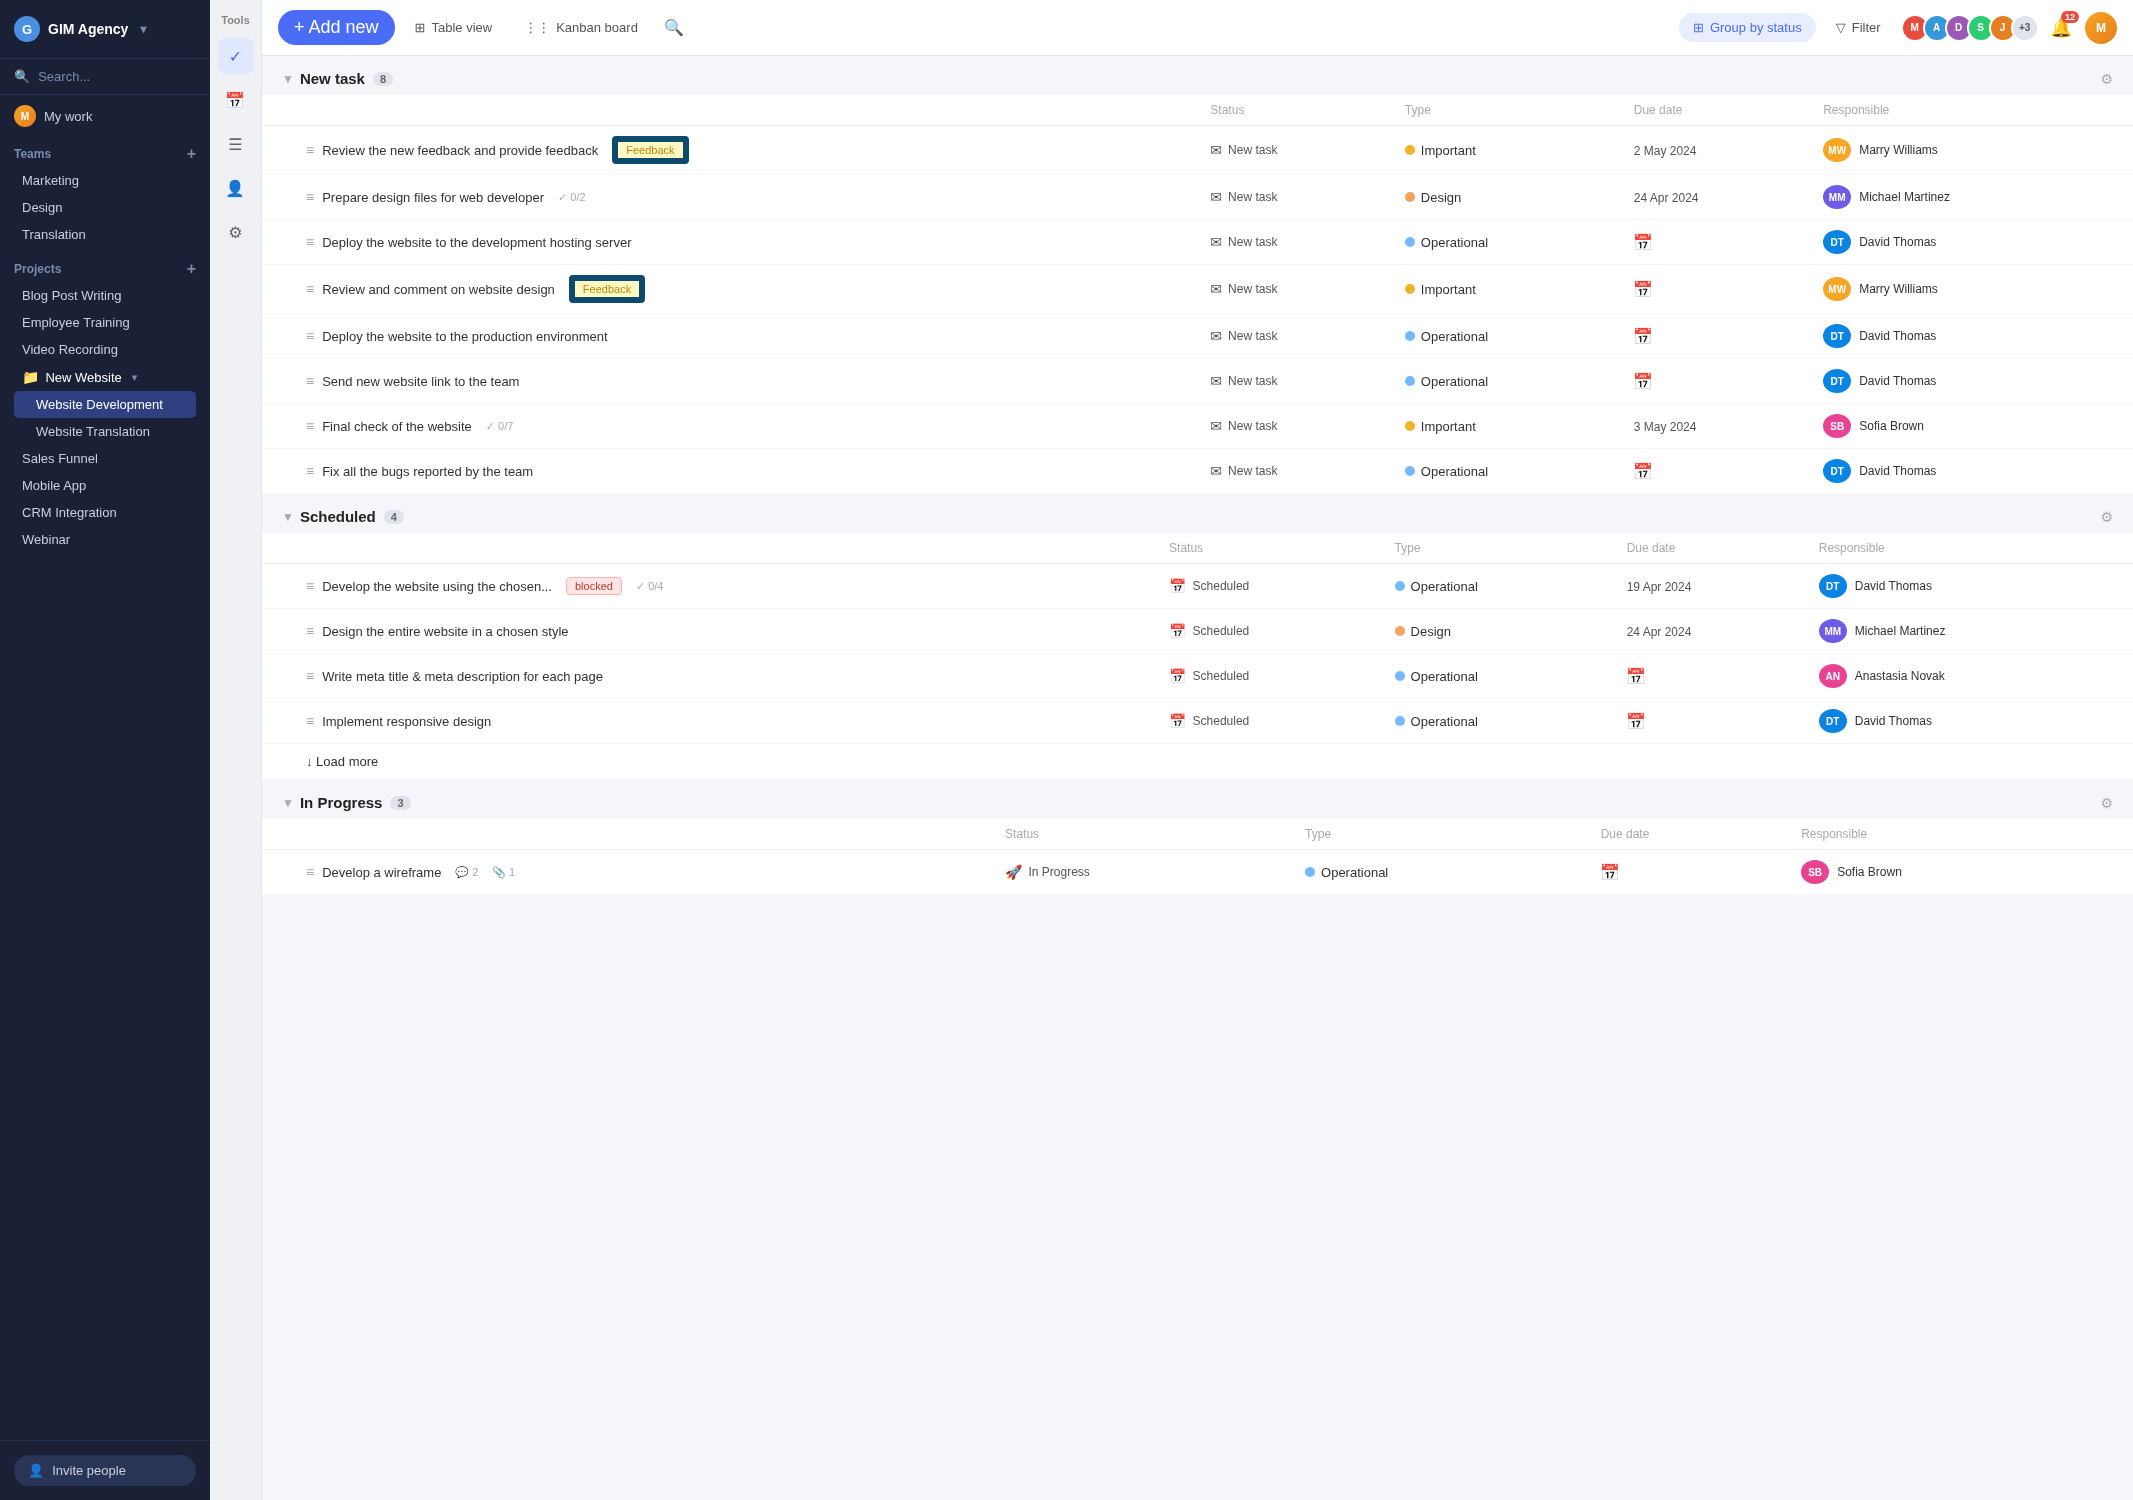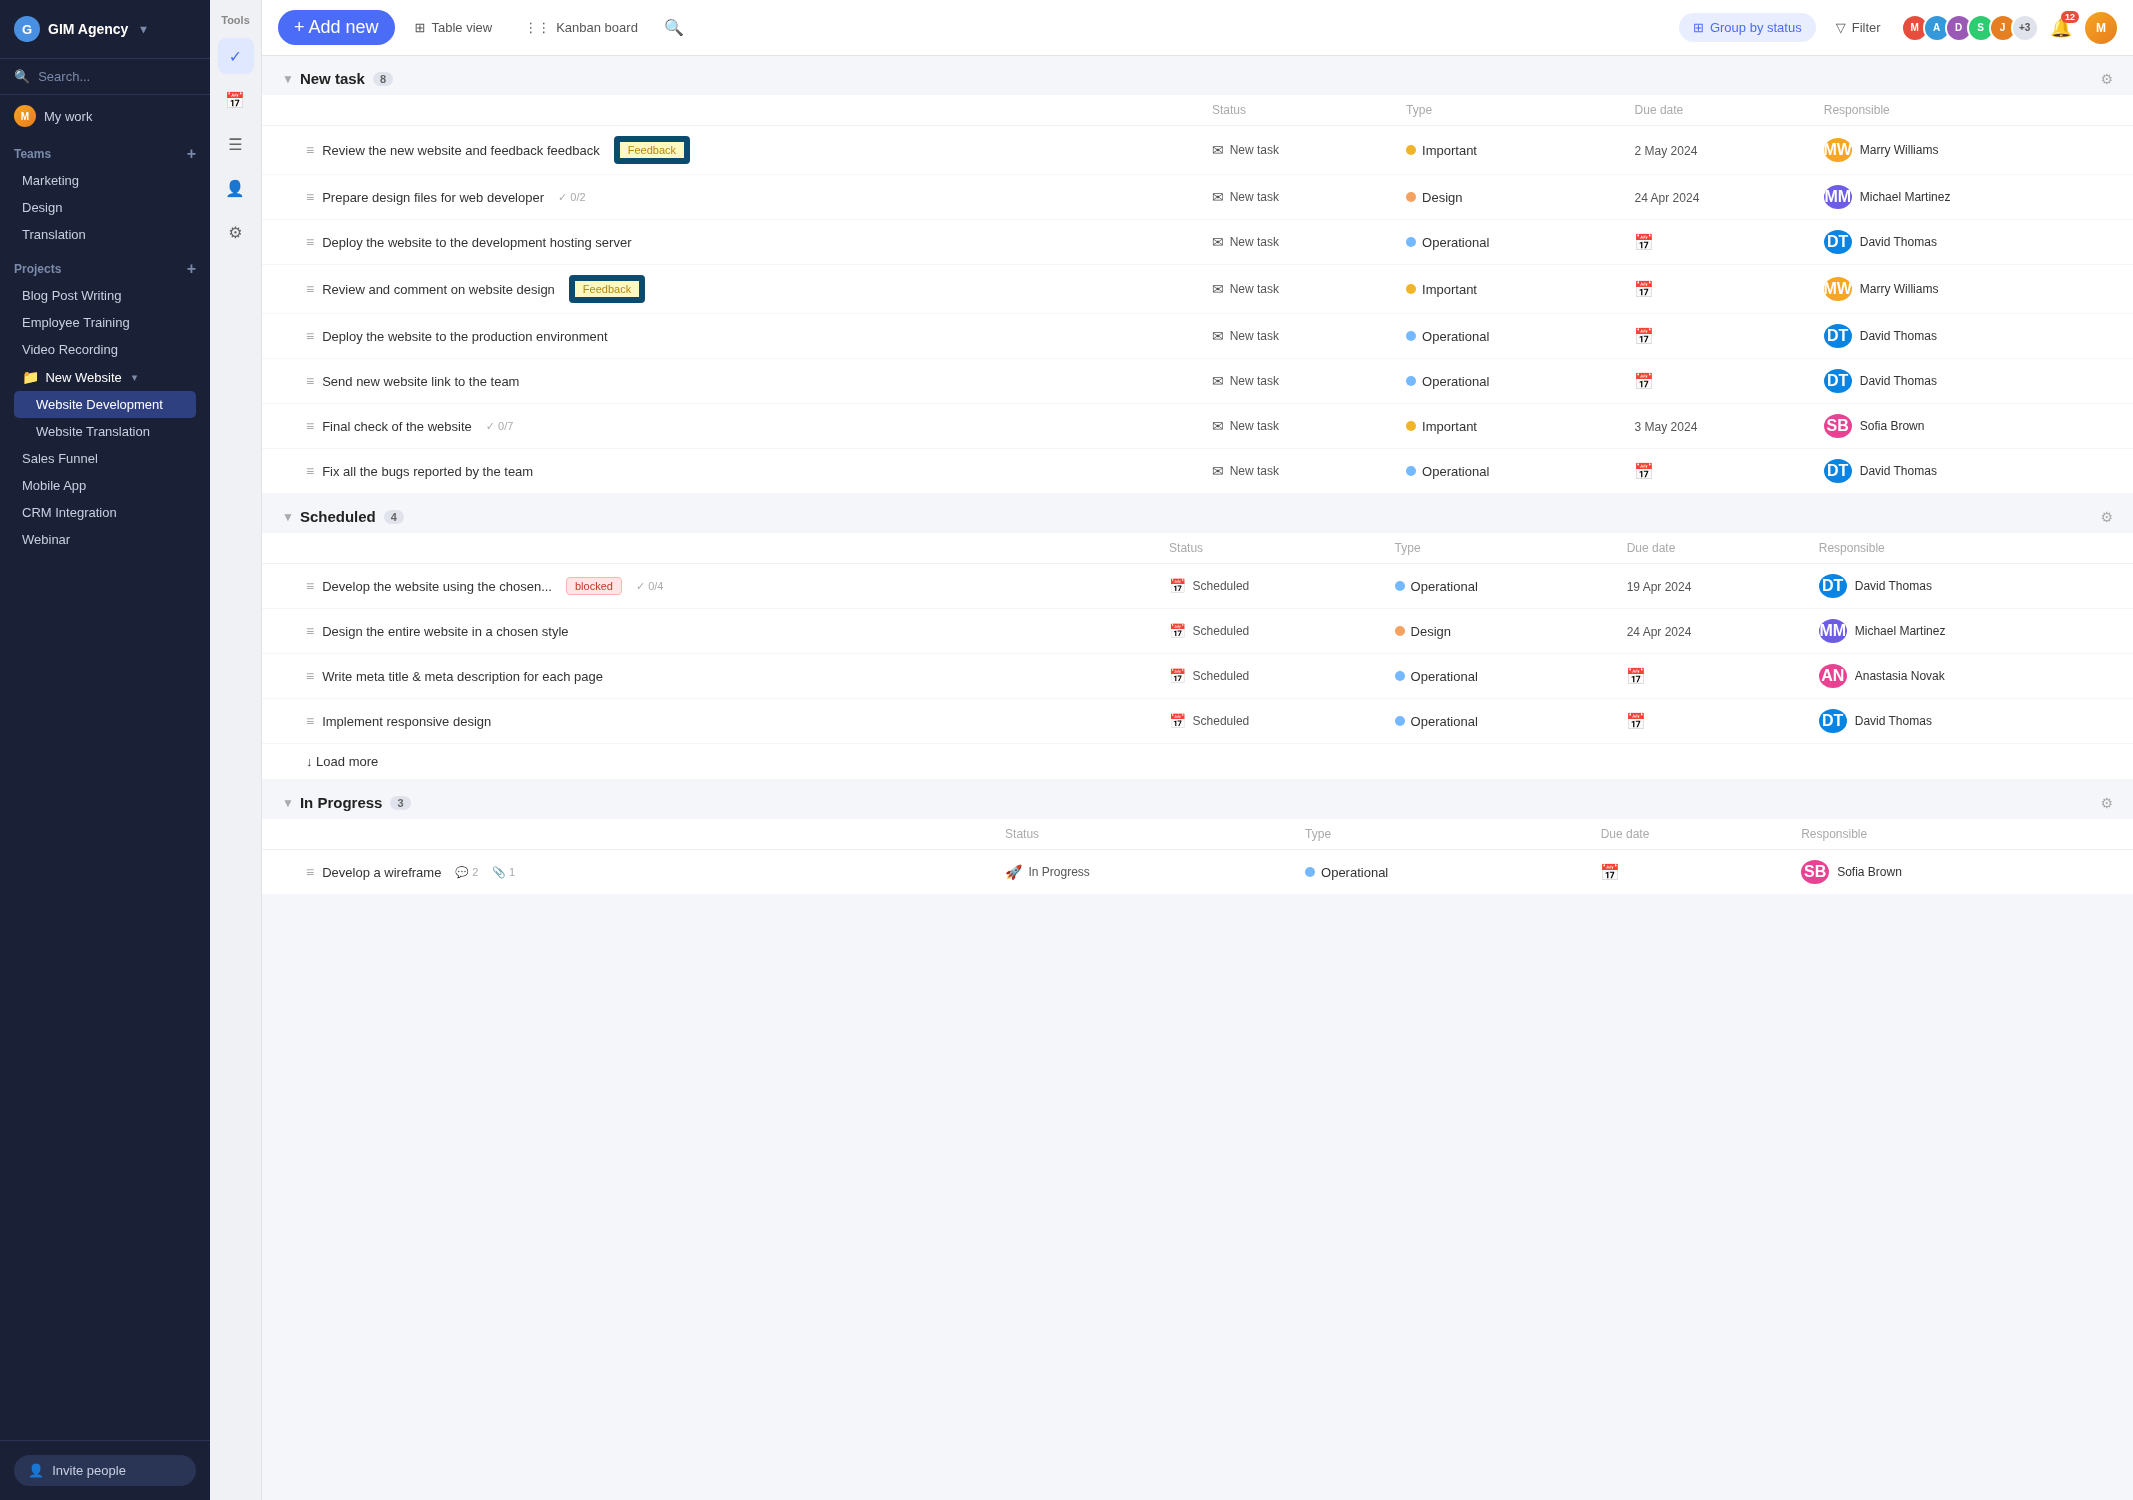--- a/index.html
+++ b/index.html
@@ -244,21 +244,21 @@
 
     
     .due-date { font-size: 12px; color: #555; }
     .due-date-empty { color: #ccc; font-size: 16px; }
 
     
     .responsible-cell { display: flex; align-items: center; gap: 8px; font-size: 12px; color: #333; }
     .resp-avatar {
       width: 28px; height: 24px; border-radius: 50%;
       display: flex; align-items: center; justify-content: center;
-      font-size: 16px; font-weight: bold; color: #fff;
+      font-size: 10px; font-weight: bold; color: #fff;
       overflow: hidden;
     }
 
     
     .add-task-row td {
       padding: 8px 12px 8px 44px !important;
       color: #aaa; font-size: 12px; cursor: pointer;
     }
 
     
@@ -425,21 +425,21 @@
             <th>Type</th>
             <th>Due date</th>
             <th>Responsible</th>
           </tr>
         </thead>
         <tbody id="new-task-tbody">
         <tr>
       <td>
                 <div class="task-name-cell">
       <span class="task-icon">≡</span>
-      <span>Review the new website and feedback feedback</span>
+      <span>Review the new feedback and provide feedback</span>
                   <span class="tag tag-feedback">Feedback</span>
                 </div>
               </td>
       <td>
                 <div class="status-cell">
       <span class="status-icon">✉</span>
       <span>New task</span>
     </div>
               </td>
       <td>

